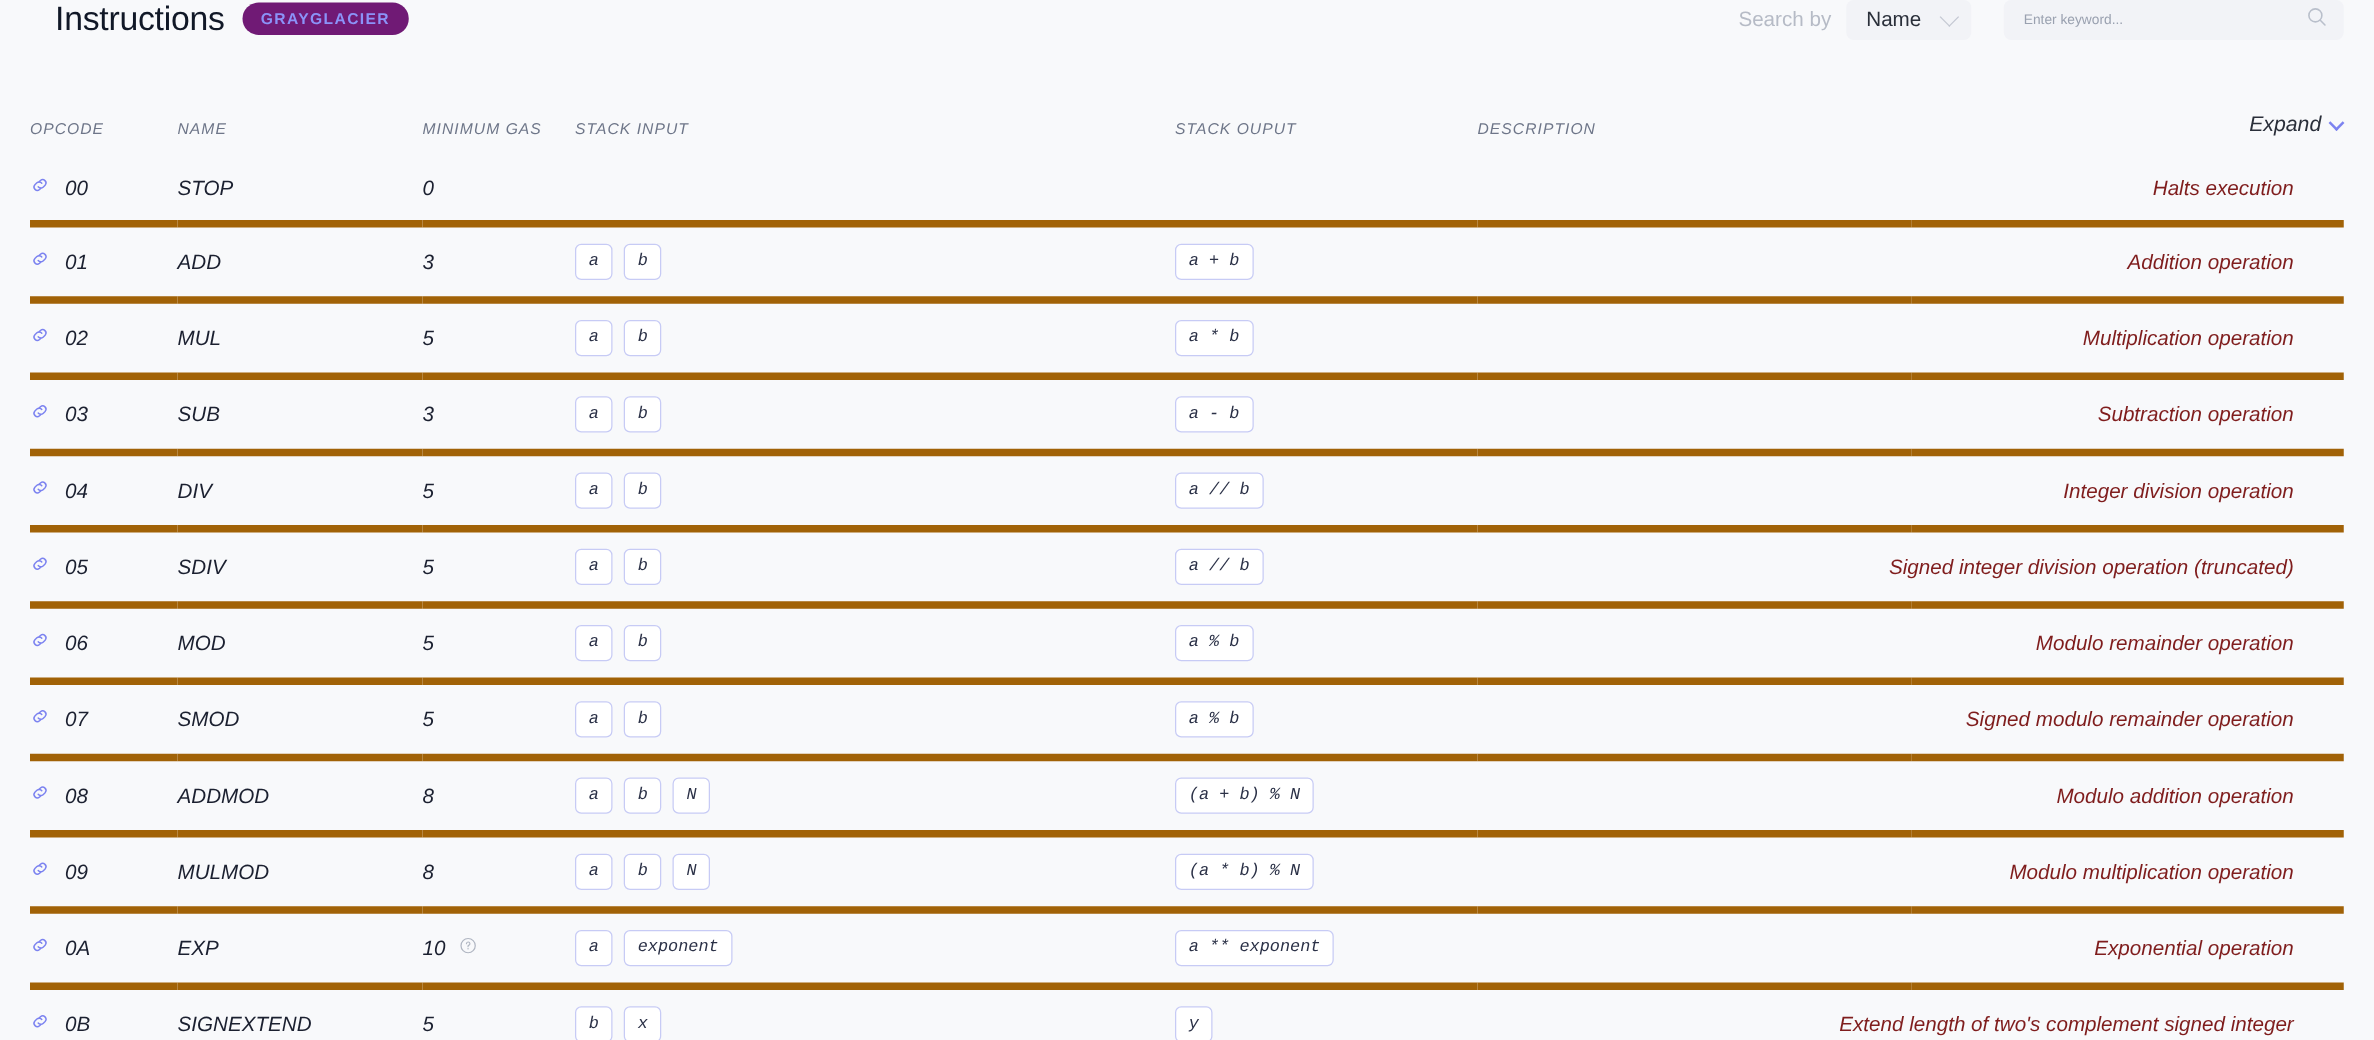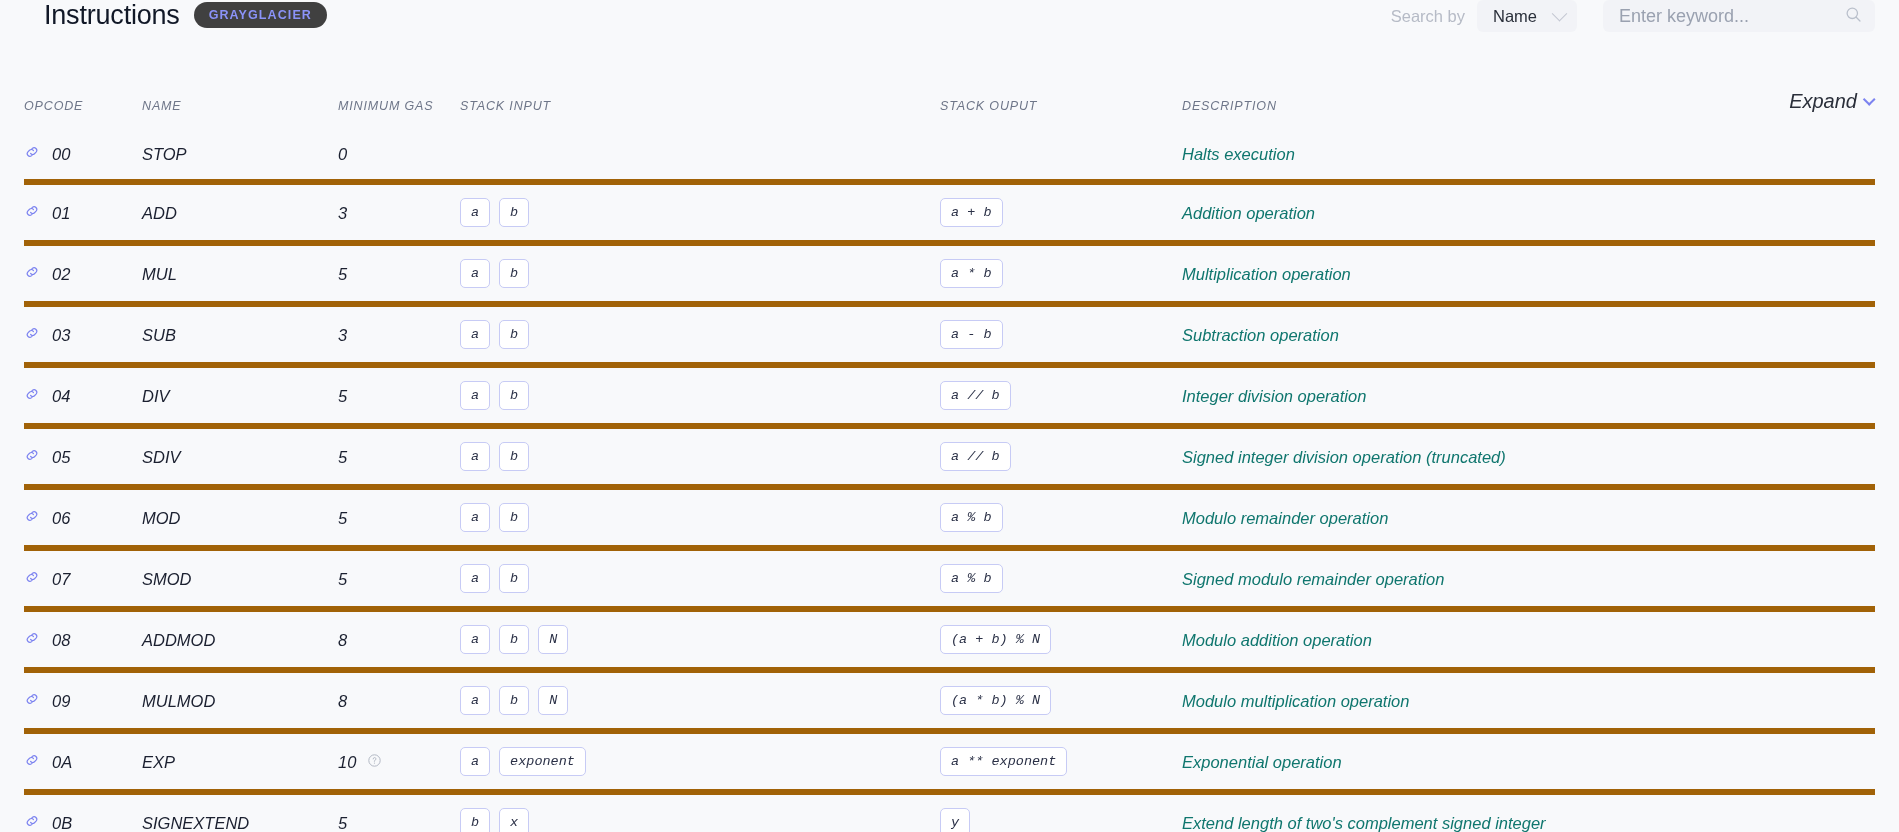--- a/index.html
+++ b/index.html
@@ -29,21 +29,21 @@
     margin-top: -2px;
   }
   .page-title {
     font-size: 27px;
     font-weight: 400;
     color: #111827;
     letter-spacing: -0.2px;
     line-height: 34px;
   }
   .badge {
-    background: #404040;
+    background: #701a75;
     color: #8b93f8;
     font-size: 12.5px;
     font-weight: 700;
     letter-spacing: 1.1px;
     border-radius: 14px;
     padding: 7px 15px 6px 15px;
     line-height: 1;
   }
 
   .search-group {
@@ -89,21 +89,21 @@
     border-radius: 6px;
     height: 32px;
     width: 272px;
     display: flex;
     align-items: center;
     padding: 0 13px 0 16px;
     justify-content: space-between;
     cursor: text;
   }
   .search-placeholder {
-    font-size: 18px;
+    font-size: 11px;
     color: #9aa1b0;
   }
   .search-icon { flex: none; }
 
   
   .table-wrap {
     padding: 0 24px;
   }
   table {
     width: 100%;
@@ -129,21 +129,21 @@
   th.c-desc   { width: auto; }
 
   .expand-cell {
     text-align: right;
     padding-right: 2px;
   }
   .expand-btn {
     display: inline-flex;
     align-items: center;
     gap: 7px;
-    font-size: 20px;
+    font-size: 17px;
     letter-spacing: 0;
     color: #2a2f3a;
     cursor: pointer;
   }
   .expand-chev {
     width: 9px; height: 9px;
     border-right: 2px solid #7c83f0;
     border-bottom: 2px solid #7c83f0;
     transform: rotate(45deg) translate(-1px,-2px);
   }
@@ -172,21 +172,21 @@
     background: #ffffff;
     font-family: "Liberation Mono", monospace;
     font-size: 13.5px;
     color: #2b3147;
     padding: 7px 10px 6px 10px;
     line-height: 14px;
     white-space: pre;
     min-width: 25px;
     text-align: center;
   }
-  .desc-cell { color: #0f766e; padding-right: 40px; }
+  .desc-cell { color: #7f1d1d; padding-right: 40px; text-align: right; }
 </style>
 </head>
 <body>
 
 <div class="topbar">
   <div class="title-group">
     <div class="page-title">Instructions</div>
     <div class="badge">GRAYGLACIER</div>
   </div>
 

